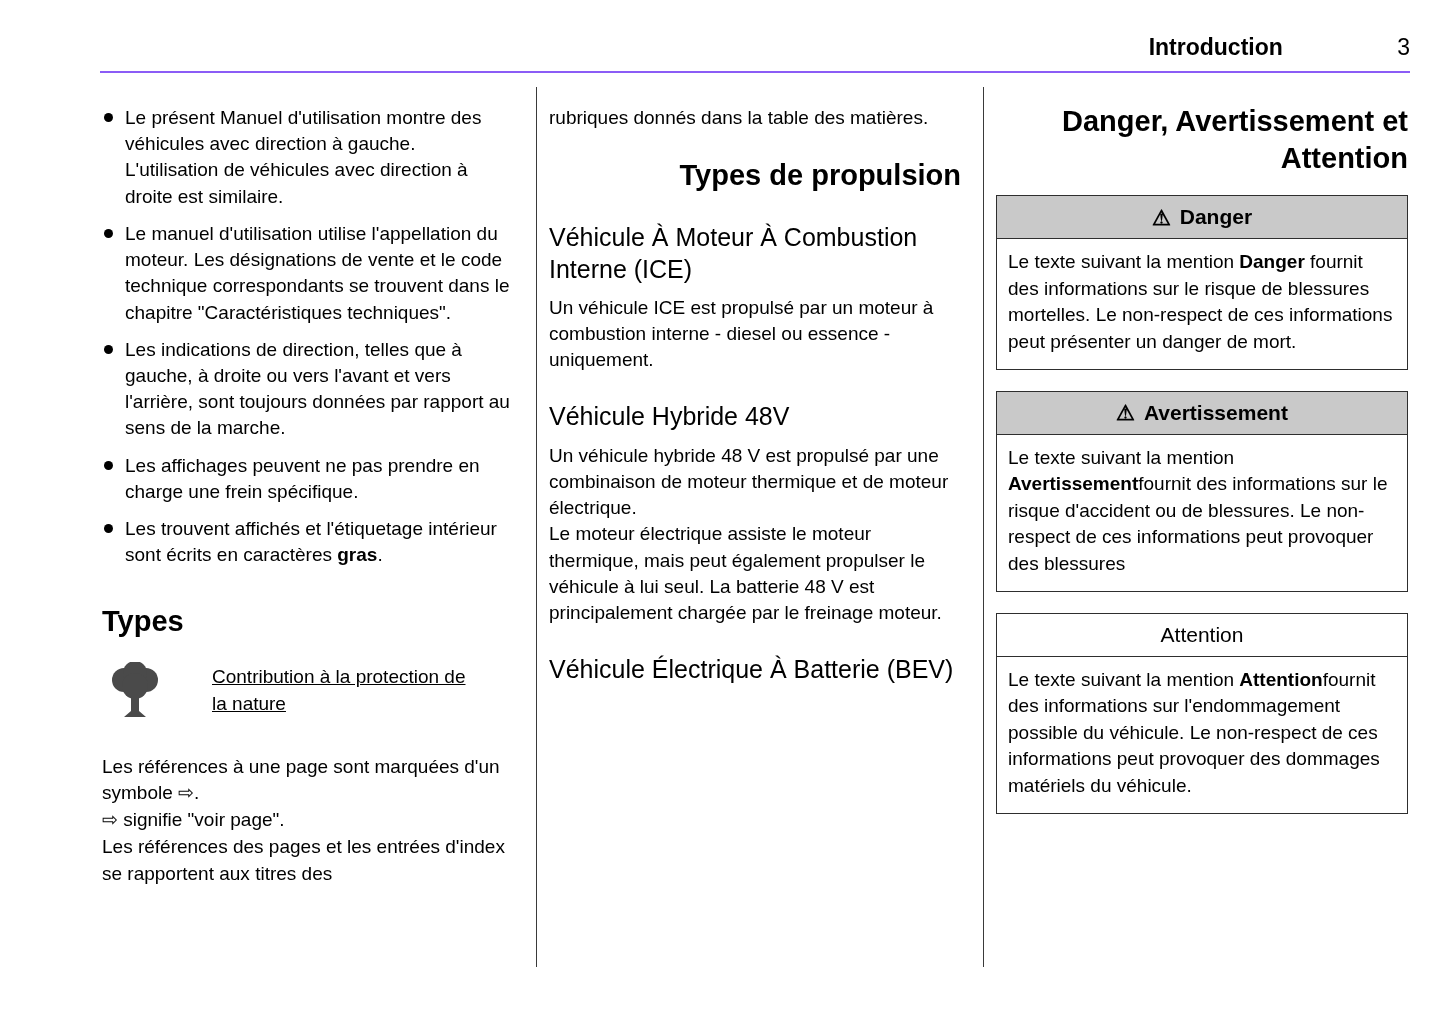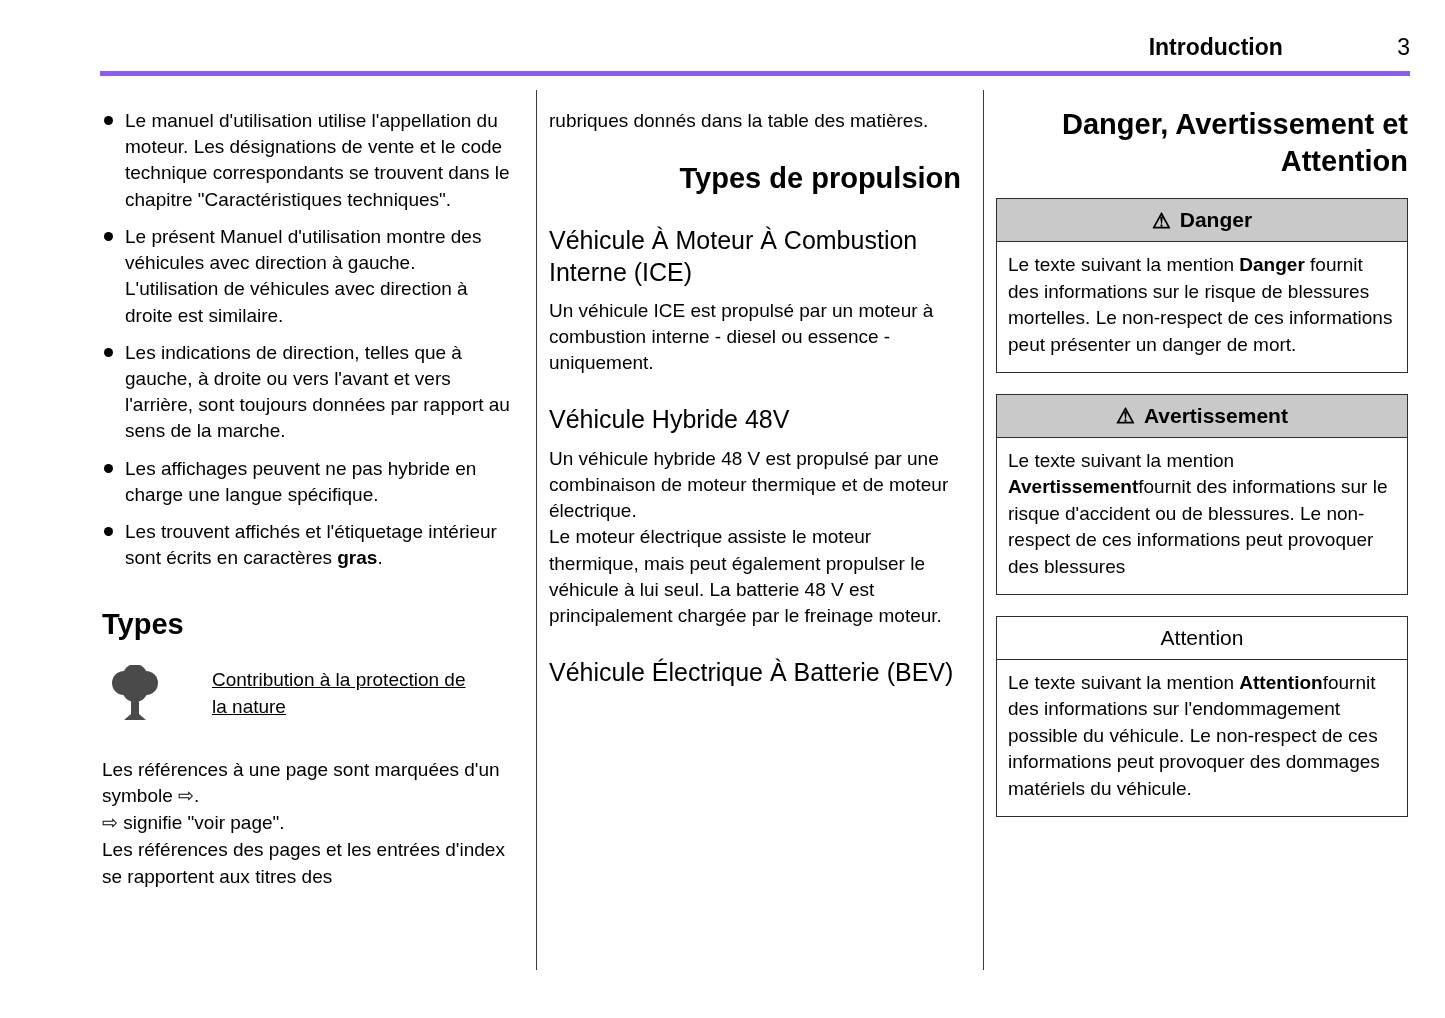--- a/index.html
+++ b/index.html
@@ -12,21 +12,21 @@
   }
   .page {
     width: 1445px; height: 1018px;
     padding: 34px 35px 0 100px;
   }
   
   .header {
     text-align: right;
     font-size: 23px;
     padding-bottom: 10px;
-    border-bottom: 5px solid #8b5cf6;
+    border-bottom: 2px solid #8b5cf6;
   }
   .header-title { font-weight: bold; }
   .header-page { display: inline-block; margin-left: 108px; font-weight: 400; }
 
   
   .columns {
     display: flex;
     margin-top: 14px;
     height: 880px;
   }
@@ -90,24 +90,24 @@
 
   <div class="header">
     <span class="header-title">Introduction</span>
     <span class="header-page">3</span>
   </div>
 
   <div class="columns">
 
     <div class="col col1">
       <ul class="bullets">
+        <li><span>Le présent Manuel d'utilisation montre des véhicules avec direction à gauche. L'utilisation de véhicules avec direction à droite est similaire.</span></li>
         <li><span>Le manuel d'utilisation utilise l'appellation du moteur. Les désignations de vente et le code technique correspondants se trouvent dans le chapitre "Caractéristiques techniques".</span></li>
-        <li><span>Le présent Manuel d'utilisation montre des véhicules avec direction à gauche. L'utilisation de véhicules avec direction à droite est similaire.</span></li>
         <li><span>Les indications de direction, telles que à gauche, à droite ou vers l'avant et vers l'arrière, sont toujours données par rapport au sens de la marche.</span></li>
-        <li><span>Les affichages peuvent ne pas hybride en charge une langue spécifique.</span></li>
+        <li><span>Les affichages peuvent ne pas prendre en charge une frein spécifique.</span></li>
         <li>
           <span>Les trouvent affichés et l'étiquetage intérieur sont écrits en caractères </span><b class="term">gras</b><span>.</span>
         </li>
       </ul>
 
       <h2>Types</h2>
 
       <div class="picto-row">
         <span class="tree">
           <svg width="54" height="58" viewBox="0 0 27 29" xmlns="http://www.w3.org/2000/svg" fill="#4a4a4a">

